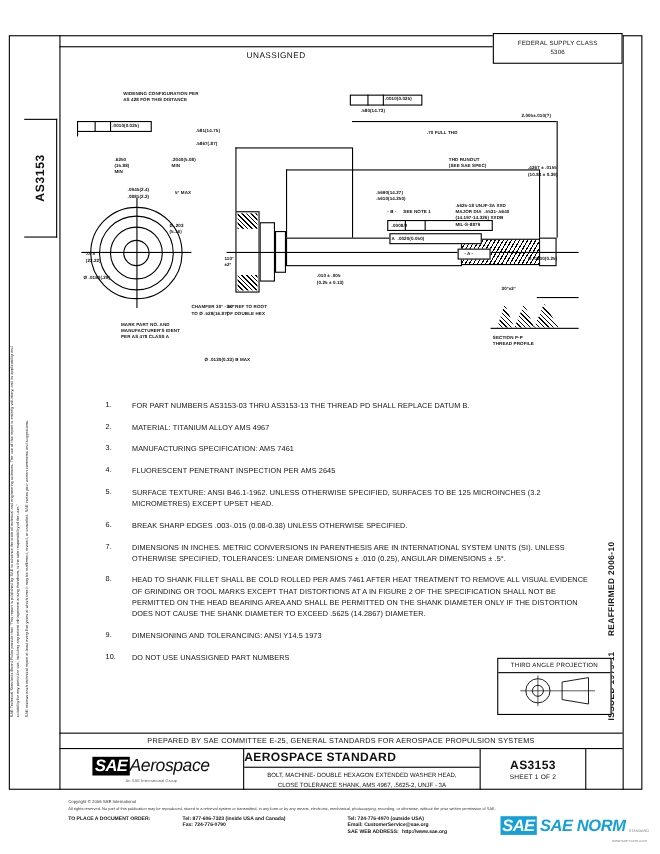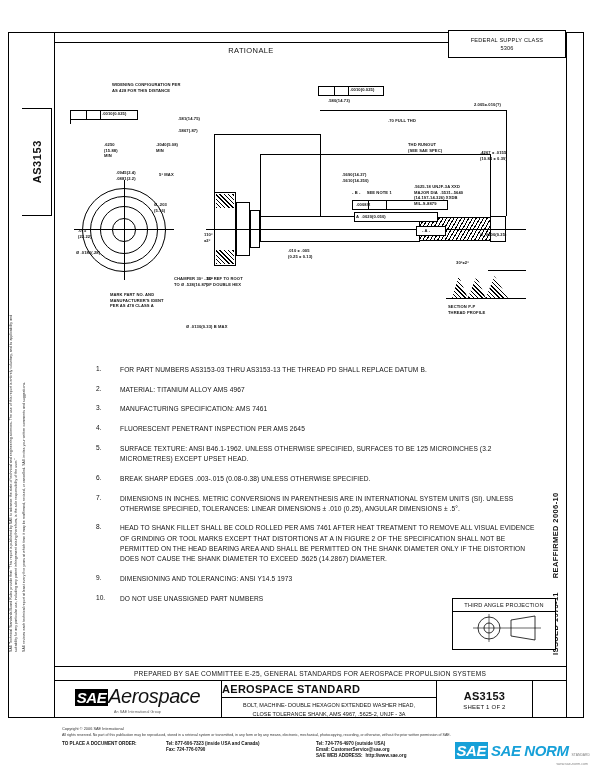--- a/index.html
+++ b/index.html
@@ -153,21 +153,21 @@
     width: 168px; border-right: 1px solid #000;
     display: flex; flex-direction: column;
     align-items: center; justify-content: center;
   }
   .logo-row { display: flex; align-items: baseline; }
   .logo-sae {
     background: #000; color: #fff; font-weight: bold;
     font-size: 15px; letter-spacing: -.5px;
     padding: 0 2px; font-style: italic;
   }
-  .logo-aero { font-size: 20px; font-style: italic; color: #111; letter-spacing: -.4px; }
+  .logo-aero { font-size: 16px; font-style: italic; color: #111; letter-spacing: -.4px; }
   .logo-sub { font-size: 3.6px; color: #555; margin-top: 2px; letter-spacing: .1px; }
 
   .tb-mid { flex: 1; display: flex; flex-direction: column; }
   .tb-std {
     font-size: 11px; font-weight: bold;
     letter-spacing: .3px; color: #111; padding-top: 2px;
     border-bottom: 1px solid #000; padding-bottom: 2px;
   }
   .tb-desc { text-align: center; font-size: 5.5px; line-height: 1.55; padding-top: 3px; color: #111; }
 
@@ -211,21 +211,21 @@
   <div class="frame-outer"></div>
   <div class="frame-inner"></div>
   <div class="frame-right"></div>
 
   <div class="fsc-box">
     <div class="fsc-line">FEDERAL SUPPLY CLASS</div>
     <div class="fsc-line">5306</div>
   </div>
 
   <div class="rationale-band"></div>
-  <div class="rationale-title">RATIONALE</div>
+  <div class="rationale-title">UNASSIGNED</div>
 
   <div class="vs-box">
     <span>AS3153</span>
   </div>
 
   <div class="legal-col">
     <p>SAE Technical Standards Board Rules provide that: “This report is published by SAE to advance the state of technical and engineering sciences. The use of this report is entirely voluntary, and its applicability and suitability for any particular use, including any patent infringement arising therefrom, is the sole responsibility of the user.”</p>
     <p>SAE reviews each technical report at least every five years at which time it may be reaffirmed, revised, or cancelled. SAE invites your written comments and suggestions.</p>
   </div>
 

